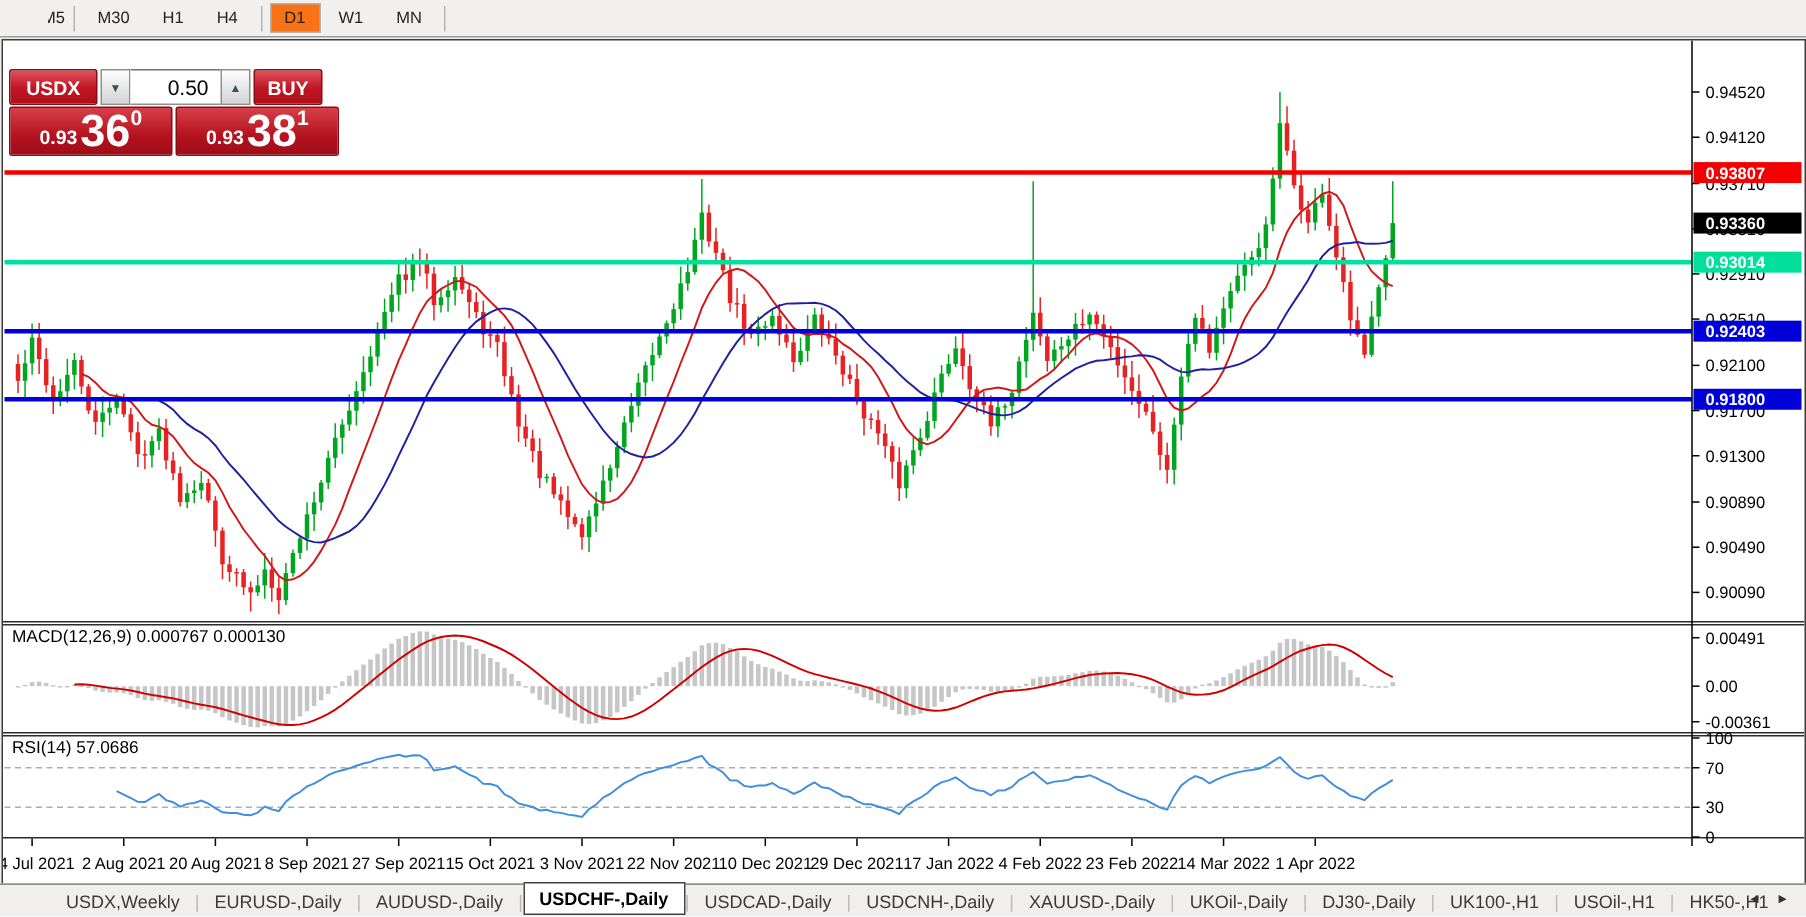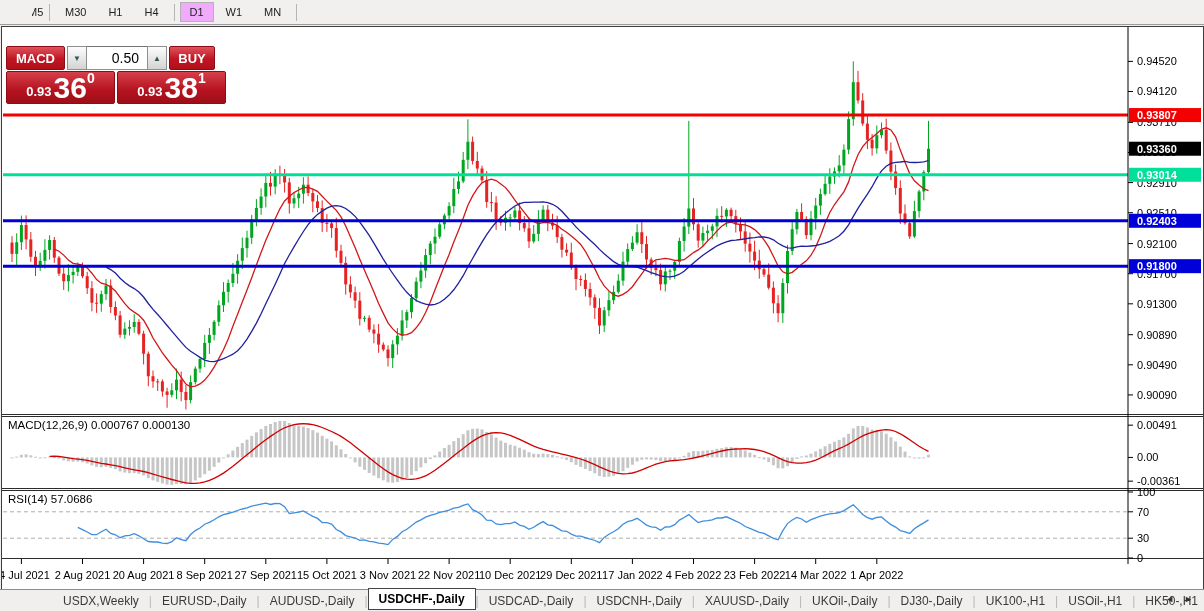--- a/index.html
+++ b/index.html
@@ -3,21 +3,21 @@
 <meta charset="utf-8">
 <style>
   html,body{margin:0;padding:0;background:#fff;}
   #app{position:relative;width:1204px;height:611px;overflow:hidden;
        font-family:"Liberation Sans",sans-serif;background:#f0efed;-webkit-font-smoothing:none;}
   
   .toolbar{position:absolute;top:0;left:0;width:1204px;height:25px;background:#f1f0ee;
            border-bottom:1px solid #9b9b9b;display:flex;align-items:center;box-sizing:border-box;}
   .tf-btn{font-size:11px;color:#222;padding:3px 9px;margin:0 1px;border:1px solid transparent;
           cursor:pointer;white-space:nowrap;}
-  .tf-btn.active{background:#f0abfc;border:1px solid #b3b3b3;}
+  .tf-btn.active{background:#f97316;border:1px solid #b3b3b3;}
   .tf-first{width:13px;overflow:hidden;position:relative;margin-left:32px;}
   .tf-first .tf-btn{margin-left:-14px;}
   .tf-sep{width:1px;height:17px;background:#b5b5b5;margin:0 4px;}
   
   .chart-window{position:absolute;top:26px;left:1px;width:1201px;height:562px;background:#fff;
                 border:1px solid #3c3c3c;box-sizing:content-box;}
   .chart-window svg{position:absolute;top:0;left:0;}
   .chart-title{position:absolute;top:5px;left:8px;font-size:12px;color:#000;z-index:5;white-space:nowrap;}
   .chart-title .arr{font-size:8px;vertical-align:2px;margin-right:4px;color:#000;}
   .chart-title .sym{margin-right:8px;}
@@ -37,21 +37,21 @@
   .tp-row2{display:flex;margin-top:1px;height:33px;}
   .tp-price{flex:1;color:#fff;display:flex;align-items:flex-end;justify-content:center;
             background:linear-gradient(180deg,#d5404a 0%,#b5121f 60%,#9d0e18 100%);
             border:1px solid #8d0b14;border-radius:2px;padding-bottom:1px;cursor:pointer;}
   .tp-price + .tp-price{margin-left:2px;}
   .tp-small{font-size:13px;font-weight:700;margin-right:2px;line-height:20px;}
   .tp-big{font-size:30px;font-weight:700;line-height:28px;}
   .tp-sup{font-size:14px;font-weight:700;line-height:10px;align-self:flex-start;margin-top:1px;}
   
   .tabbar{position:absolute;left:0;top:589px;width:1204px;height:22px;background:#f0efed;
-          border-top:1px solid #8e8e8e;display:flex;align-items:center;padding-left:53px;box-sizing:border-box;}
+          border-top:1px solid #8e8e8e;display:flex;align-items:center;padding-left:34px;box-sizing:border-box;}
   .tab{font-size:12px;color:#3a3a3a;padding:2px 10px;white-space:nowrap;cursor:pointer;}
   .tab.active{background:#fff;border:1px solid #444;color:#000;font-weight:600;margin-top:-3px;padding:3px 10px;}
   .tab-sep{color:#b9b9b9;font-size:12px;}
   .tab-arrows{position:absolute;right:6px;top:4px;font-size:9px;color:#333;}
   .tab-arrows span{padding:0 5px;cursor:pointer;}
 </style>
 </head>
 <body>
 
 <div id="app">
@@ -768,21 +768,21 @@
         <text x="752.6" y="552" font-size="11" font-family="Liberation Sans, sans-serif" fill="#000" text-anchor="middle">23 Feb 2022</text>
         <line x1="813.7" x2="813.7" y1="532" y2="537" stroke="#000"></line>
         <text x="813.7" y="552" font-size="11" font-family="Liberation Sans, sans-serif" fill="#000" text-anchor="middle">14 Mar 2022</text>
         <line x1="874.8000000000001" x2="874.8000000000001" y1="532" y2="537" stroke="#000"></line>
         <text x="874.8000000000001" y="552" font-size="11" font-family="Liberation Sans, sans-serif" fill="#000" text-anchor="middle">1 Apr 2022</text>
       </svg>
 
 
     <div class="trade-panel">
       <div class="tp-row1">
-        <div class="tp-btn tp-sell">MACD</div>
+        <div class="tp-btn tp-sell">USDX</div>
         <div style="width:2px"></div>
         <div class="tp-step">
             <span>▼</span>
           </div>
         <div class="tp-vol">0.50</div>
         <div class="tp-step">
             <span>▲</span>
           </div>
         <div style="width:2px"></div>
         <div class="tp-btn tp-buy">BUY</div>

